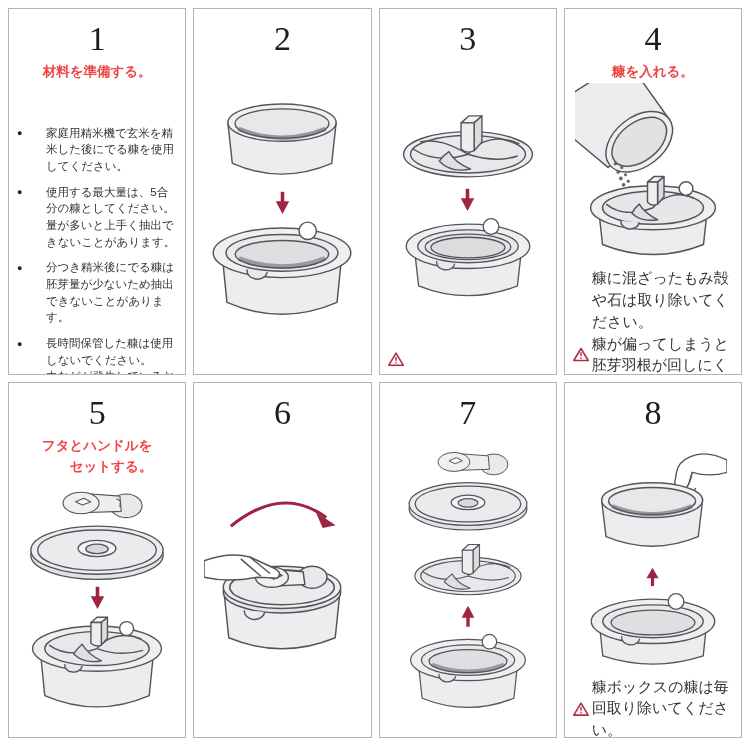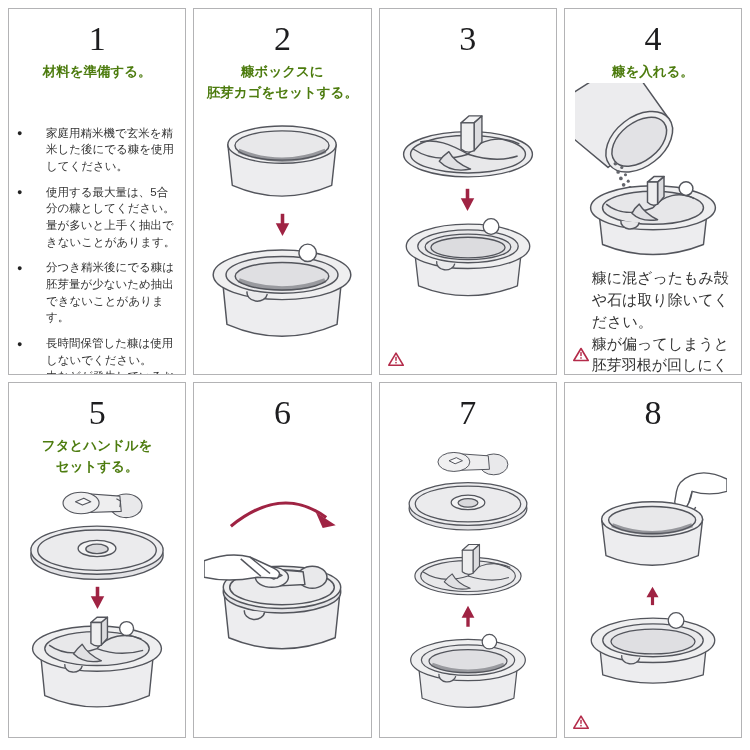--- a/index.html
+++ b/index.html
@@ -4,22 +4,22 @@
 <style>
   * { margin:0; padding:0; box-sizing:border-box; }
   html,body { width:750px; height:750px; background:#ffffff;
     font-family:"Liberation Sans","DejaVu Sans",sans-serif; color:#2e2e30; overflow:hidden; }
   .grid { display:grid; grid-template-columns:repeat(4,1fr); grid-template-rows:367px 356px;
     gap:7px; padding:8px; width:750px; height:750px; }
   .panel { border:1px solid #b3b3b5; background:#fff; display:flex; flex-direction:column;
     align-items:center; padding:6px 8px 8px; overflow:hidden; }
   .num { font-family:"Liberation Serif","DejaVu Serif",serif; font-size:34px; line-height:1.2;
     margin-top:4px; color:#1d1d1f; }
-  .title { font-weight:bold; font-size:13.5px; line-height:1.55; text-align:center;
-    white-space:pre-line; margin-top:2px; color:#4d7c0f; }
+  .title { font-weight:bold; font-size:13.5px; line-height:1.55; text-align:right;
+    white-space:pre-line; margin-top:2px; color:#ef4444; }
   .ill { display:flex; flex-direction:column; align-items:center; justify-content:center;
     flex:1 1 auto; width:100%; }
   .ill svg { display:block; }
   .arr { margin:3px 0; }
   .notes { width:100%; font-size:11.5px; line-height:1.45; display:flex; flex-direction:column;
     gap:9px; margin-top:42px; color:#333; }
   .panel-notes-only .notes { flex:1 1 auto; }
   .note { display:flex; }
   .note .b { flex:0 0 13px; font-size:9px; padding-top:2.5px; color:#222; }
   .note .t { white-space:pre-line;margin-left:16px; }
@@ -56,22 +56,20 @@
       <div class="note">
         <span class="b">●</span>
         <span class="t">長時間保管した糠は使用しないでください。
 虫などが発生しているおそれがあります。</span>
       </div>
     </div>
   </section>
 
   <section class="panel">
     <div class="num">2</div>
-    <div class="title">糠ボックスに
-胚芽カゴをセットする。</div>
     <div class="ill">
       <svg viewBox="0 0 160 104" width="142">
         <g class="line">
           <path d="M19 30 L24 76 Q80 100 136 76 L141 30 Z"></path>
           <ellipse cx="80" cy="30" rx="61" ry="21" fill="#f1f1f2"></ellipse>
           <ellipse cx="80" cy="31" rx="53" ry="16.5" fill="#e8e8ea"></ellipse>
           <path d="M31 37 Q80 57 129 37" fill="none" stroke-width="5" opacity="0.55"></path>
         </g>
       </svg>
       <svg viewBox="0 0 24 30" width="19" class="arr">
@@ -343,16 +341,17 @@
           <path d="M47 56 a11 9 0 0 0 22 3" fill="#e9e9eb"></path>
         </g>
       </svg>
     </div>
     <div class="warn">
       <svg viewBox="0 0 20 18" width="15" class="wicon">
         <path d="M10 1.5 L19 16.5 H1 Z" fill="none" stroke="#b42b4a" stroke-width="2" stroke-linejoin="round"></path>
         <rect x="9.1" y="6" width="1.8" height="5" fill="#b42b4a"></rect>
         <rect x="9.1" y="12.4" width="1.8" height="1.9" fill="#b42b4a"></rect>
       </svg>
+      <span class="t">糠ボックスの糠は毎回取り除いてください。</span>
     </div>
   </section>
 
 </div>
 
 </body></html>

